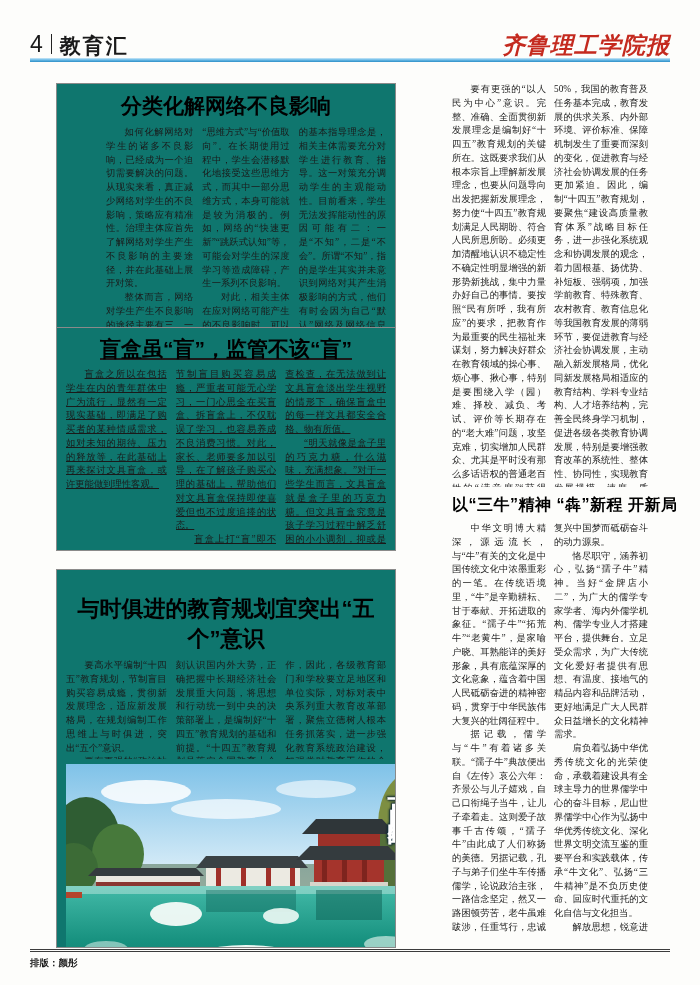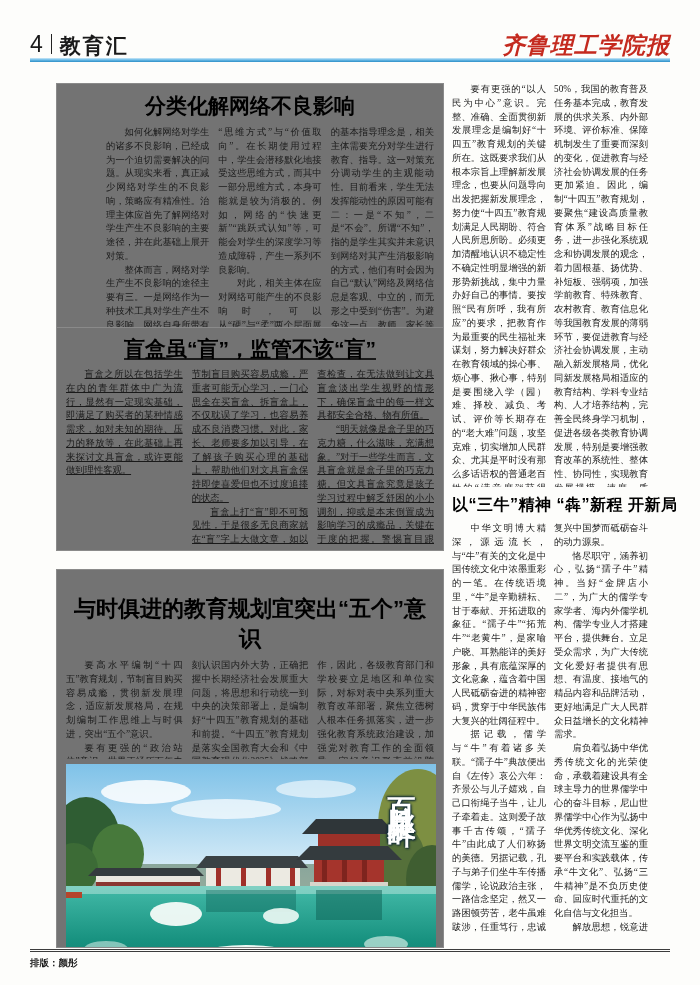--- a/index.html
+++ b/index.html
@@ -14,21 +14,21 @@
   .hdr-sep{width:1px;height:20px;background:#222;margin-bottom:2px;}
   .section{font-size:21px;font-weight:bold;font-family:"Liberation Sans",sans-serif;line-height:1;letter-spacing:2px;}
   .hdr-right{display:flex;align-items:center;gap:0;flex-direction:column;}
   .dateblk{text-align:right;font-size:9px;line-height:1.45;font-family:"Liberation Sans",sans-serif;}
   .dateblk .d1{font-weight:bold;}
   .vbar{width:1px;height:26px;background:#333;}
   .masthead{font-size:23px;font-weight:bold;font-style:italic;color:#c42a1f;font-family:"DejaVu Serif",serif;letter-spacing:1px;line-height:1;margin-top:35px;}
   .bluerule{position:absolute;top:58px;left:30px;right:30px;height:4px;
     background:linear-gradient(to bottom,#cfe9f7 0%,#6ebde9 45%,#2e8fc6 100%);}
   
-  .box{position:absolute;left:56px;width:388px;border:1px solid #8a8a8a;background:#737373;box-sizing:border-box;padding:0 9px;overflow:hidden;}
+  .box{position:absolute;left:56px;width:340px;border:1px solid #8a8a8a;background:#0f766e;box-sizing:border-box;padding:0 9px;overflow:hidden;}
   .headline{font-family:"Liberation Sans",sans-serif;font-weight:bold;text-align:center;color:#000;}
   .h1a{font-size:21px;margin:8px 0 6px;}
   .h2a{font-size:21px;margin:7px 0 5px;}
   .h3a{font-size:22px;margin:24px 0 5px;}
   .cols{display:flex;gap:9px;}
   .coltext{flex:1;overflow:hidden;font-size:9.3px;line-height:1.48;text-align:justify;}
   .coltext p{margin:0;text-indent:2em;}
   .coltext p.cont{text-indent:0;}
   
   .rightcol{position:absolute;left:452px;top:83px;width:196px;}

